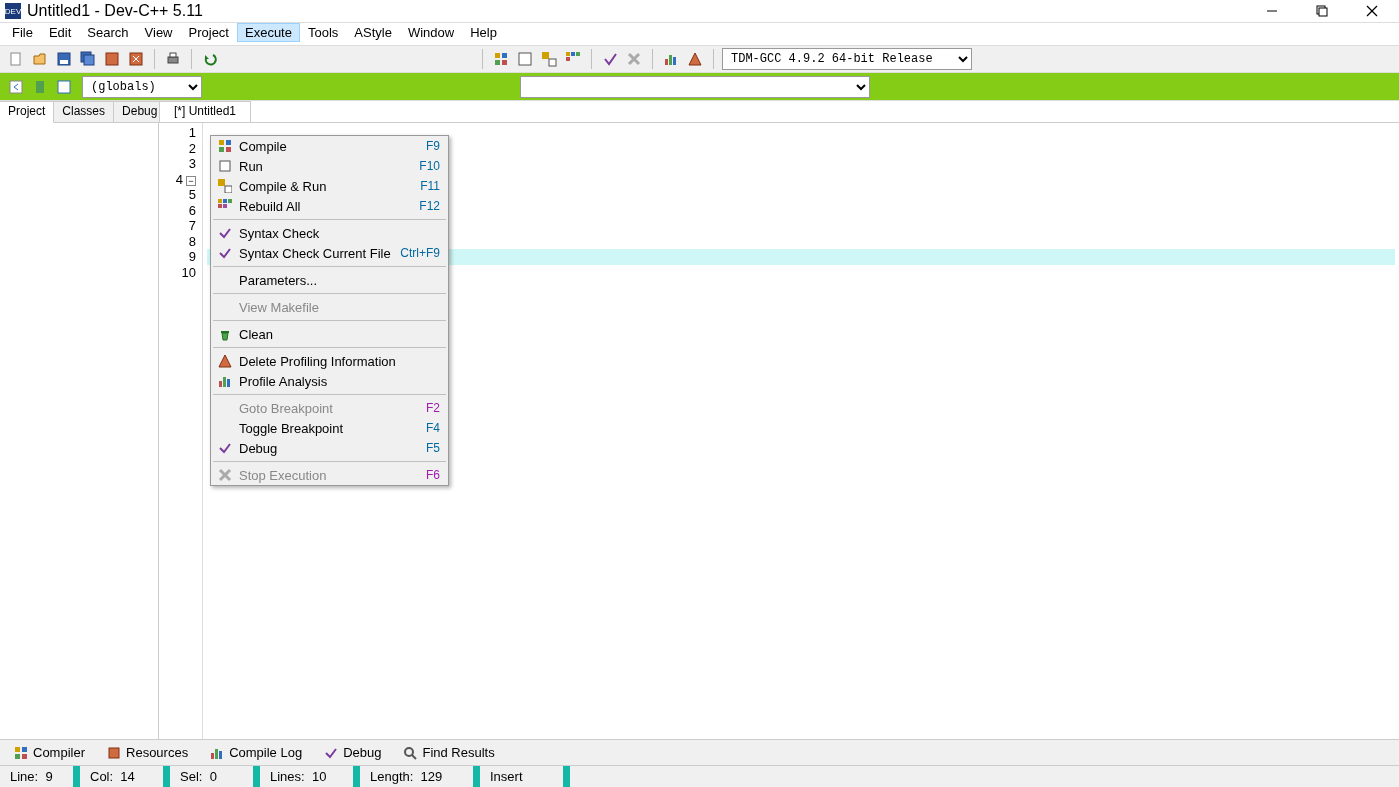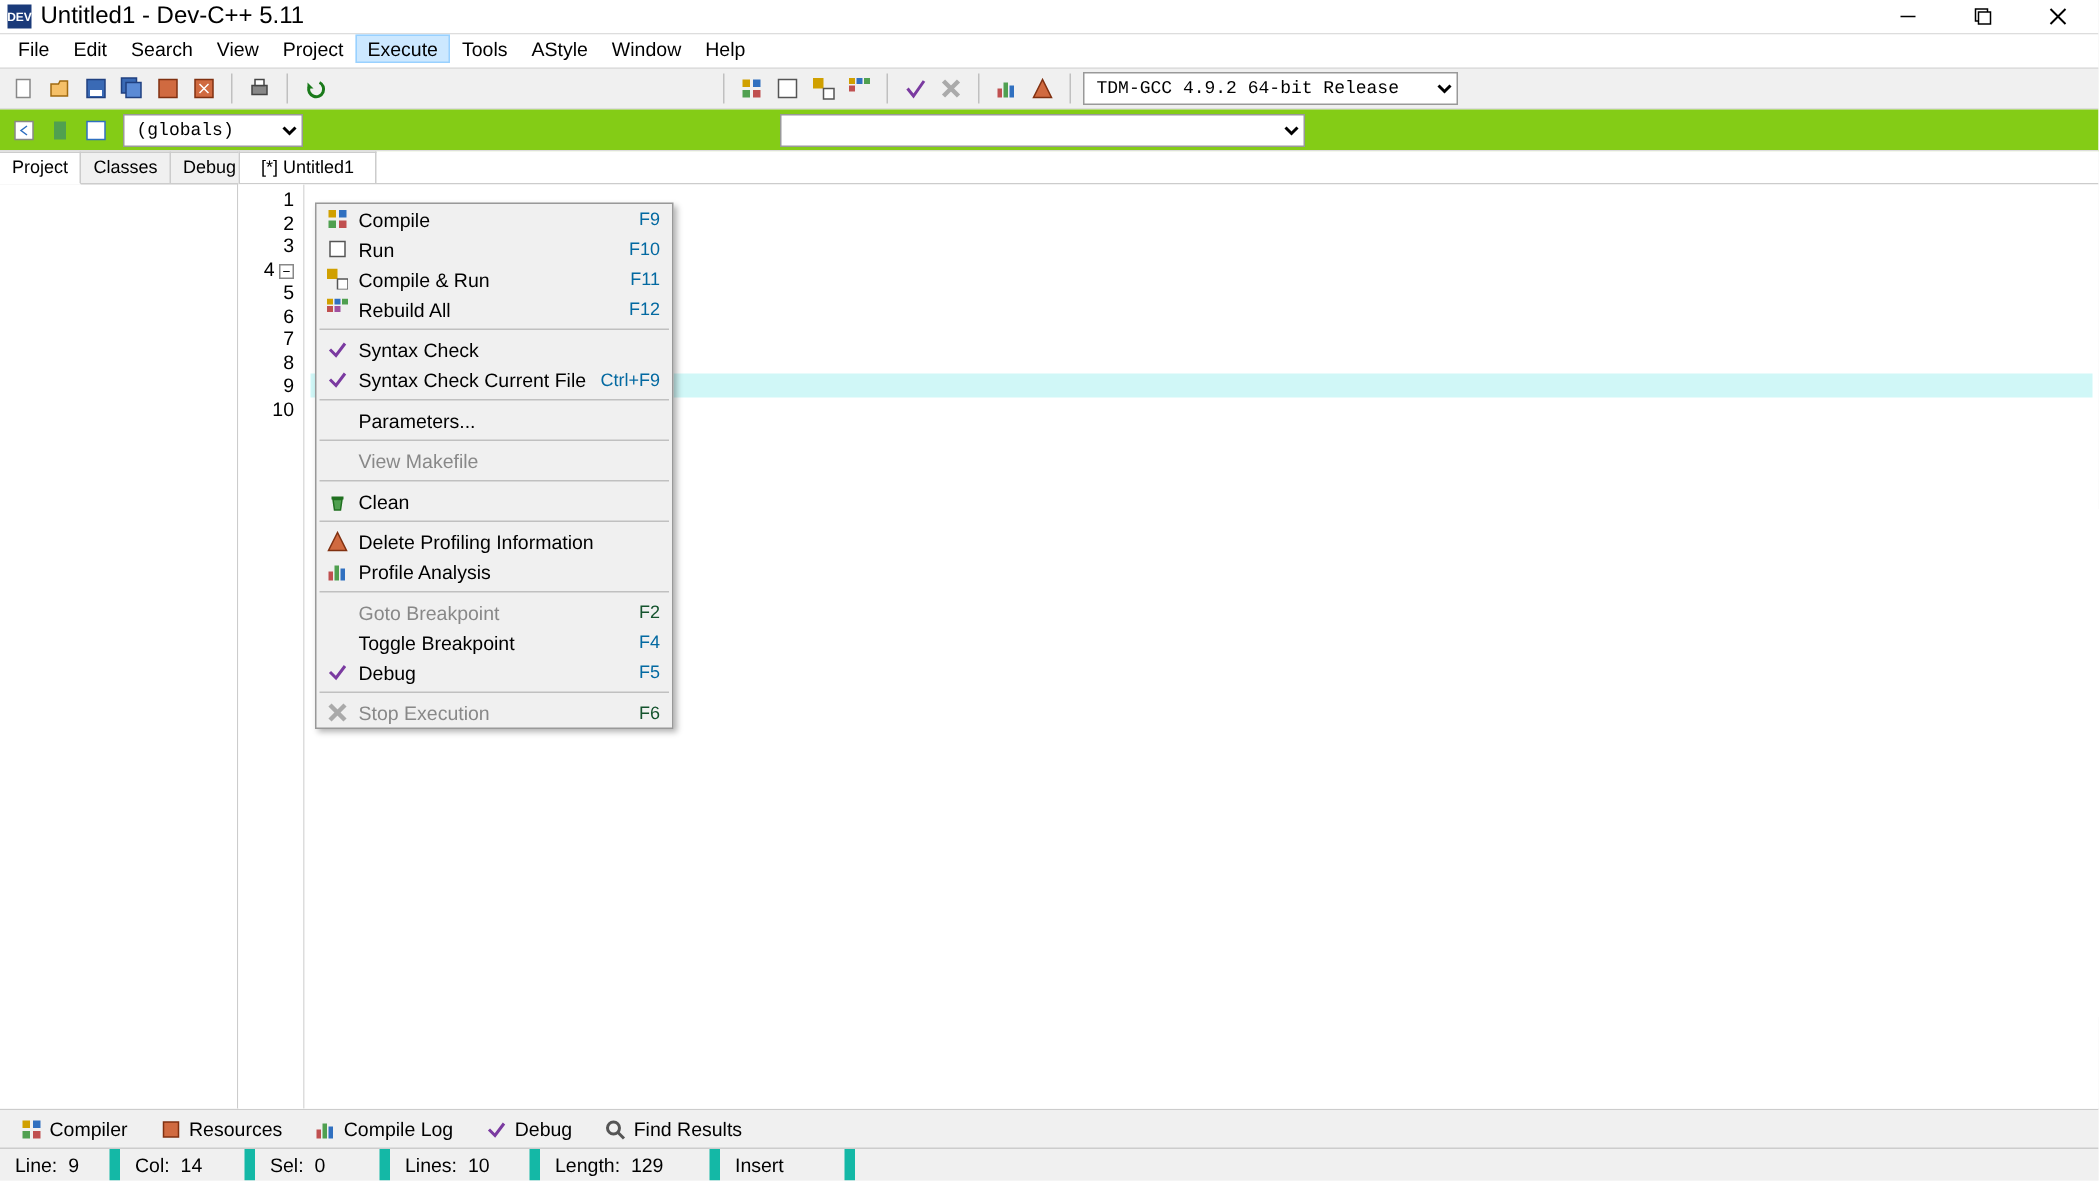--- a/index.html
+++ b/index.html
@@ -1,18 +1,18 @@
 <!DOCTYPE html>
 <html><head>
 <meta charset="utf-8">
 <style>
 * { margin: 0; padding: 0; box-sizing: border-box; font-family: "Segoe UI", Tahoma, sans-serif; font-size: 13px; }
 body { background: #f0f0f0; width: 1399px; height: 787px; overflow: hidden; display: flex; flex-direction: column; }
 .titlebar { height: 23px; background: #fff; display: flex; align-items: center; padding: 0 5px; border-bottom: 1px solid #ddd; }
-.titlebar .app-icon { width: 16px; height: 16px; background: #1a3a7a; color: #fff; font-size: 8px; display: flex; align-items: center; justify-content: center; font-weight: bold; margin-right: 6px; }
+.titlebar .app-icon { width: 16px; height: 16px; background: #1a3a7a; color: #fff; font-size: 8px; display: flex; align-items: center; justify-content: center; font-weight: normal; margin-right: 6px; }
 .titlebar .title { flex: 1; font-size: 16px; }
 .titlebar .winbtns { display: flex; gap: 22px; margin-right: 8px; }
 .titlebar .winbtn { width: 28px; height: 20px; display: flex; align-items: center; justify-content: center; cursor: pointer; }
 .menubar { height: 22px; background: #fff; display: flex; align-items: flex-start; padding: 0 4px; }
 .menubar .menuitem { padding: 2px 8px; cursor: pointer; }
 .menubar .menuitem.active { background: #cce8ff; border: 1px solid #99d1ff; padding: 1px 7px; }
 .toolbar { height: 28px; background: #f0f0f0; border-top: 1px solid #ddd; border-bottom: 1px solid #ddd; display: flex; align-items: center; padding: 0 6px; gap: 4px; }
 .toolbar .sep { width: 1px; height: 20px; background: #c0c0c0; margin: 0 4px; }
 .tb-icon { width: 20px; height: 20px; display: flex; align-items: center; justify-content: center; cursor: pointer; }
 .compiler-select { font-family: "Courier New", monospace; font-size: 12px; height: 22px; border: 1px solid #999; background: #fff; padding: 0 4px; width: 250px; }
@@ -33,21 +33,21 @@
 .foldmark { display:inline-block; width:10px; height:10px; border:1px solid #888; text-align:center; line-height:8px; font-size:9px; margin-left:3px; background:#fff;}
 .code { flex: 1; font-family: "Courier New", monospace; font-size: 13px; padding: 2px 4px; position: relative; }
 .code .line { height: 15.5px; }
 .code .hl { background: #d0f7f7; width: 100%; }
 .dropdown { position: absolute; left: 210px; top: 34px; width: 239px; background: #f0f0f0; border: 1px solid #999; box-shadow: 2px 2px 4px rgba(0,0,0,0.3); z-index: 100; }
 .dropdown .row { display: flex; align-items: center; height: 20px; padding: 0 8px 0 4px; cursor: pointer; }
 .dropdown .row .ic { width: 20px; display: flex; align-items: center; justify-content: center; }
 .dropdown .row .lbl { flex: 1; padding-left: 4px; }
 .dropdown .row .sc { color: #0369a1; font-size: 12px; }
 .dropdown .row.disabled { color: #888; }
-.dropdown .row.disabled .sc { color: #14532d; }
+.dropdown .row.disabled .sc { color: #a21caf; }
 .dropdown .hr { height: 1px; background: #c0c0c0; margin: 3px 2px; }
 .bottom-tabs { height: 26px; border-top: 1px solid #ccc; display: flex; align-items: center; padding: 0 4px; gap: 2px; background: #f0f0f0; }
 .btab { display: flex; align-items: center; gap: 5px; padding: 2px 9px; border: 1px solid transparent; cursor: pointer; font-size: 13px; }
 .statusbar { height: 22px; border-top: 1px solid #ccc; display: flex; align-items: center; background: #f0f0f0; font-size: 13px; }
 .statusbar .cell { padding: 0 10px; border-right: 7px solid #14b8a6; height: 100%; display: flex; align-items: center; }
 svg { display: block; }
 </style>
 </head>
 <body>
 

